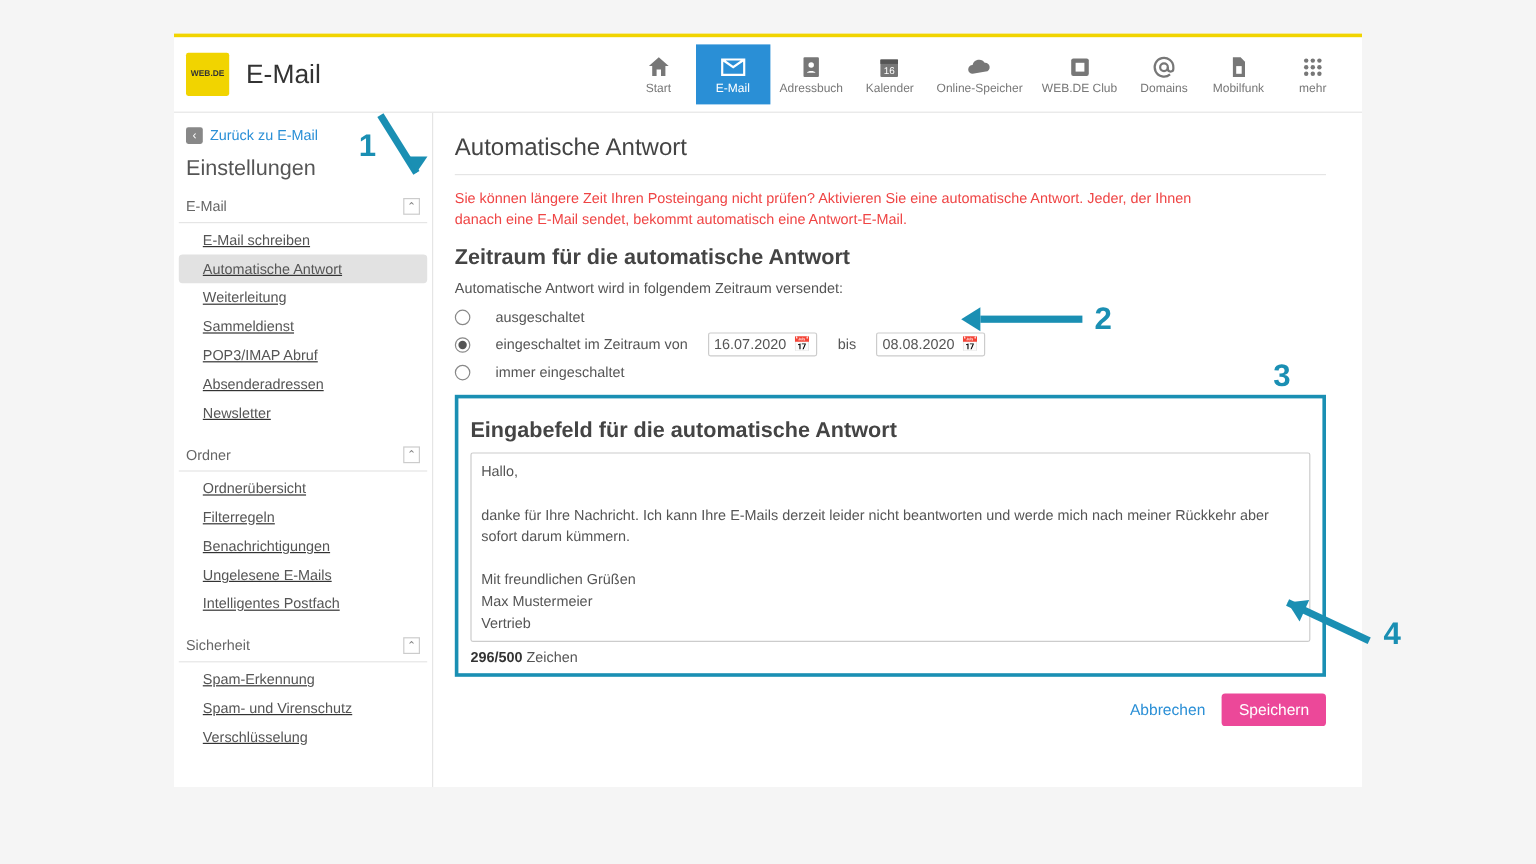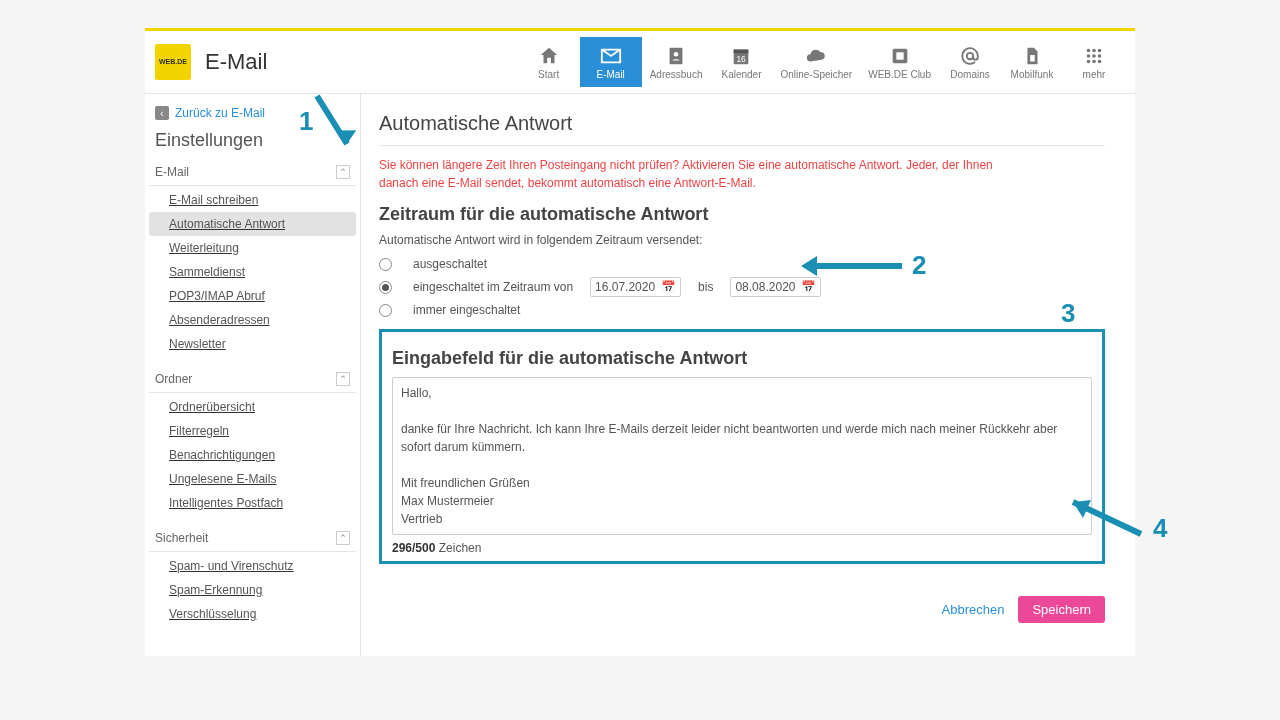--- a/index.html
+++ b/index.html
@@ -30,21 +30,21 @@
   .note { font-size: 12px; color: #555; margin-bottom: 10px; }
   .radio-row { display: flex; align-items: center; font-size: 12px; color: #555; margin: 6px 0; gap: 13px; }
   .radio { width: 13px; height: 13px; border: 1px solid #888; border-radius: 50%; margin-right: 8px; display: flex; align-items: center; justify-content: center; }
   .radio.checked::after { content: ""; width: 7px; height: 7px; background: #555; border-radius: 50%; }
   .date-input { display: inline-flex; border: 1px solid #ccc; border-radius: 2px; padding: 2px 4px; margin: 0 4px; font-size: 12px; color: #555; }
   .date-input .cal { margin-left: 6px; color: #888; }
   .highlight-box { border: 3px solid #1a8fb3; padding: 8px 10px 6px; margin-top: 12px; }
   .msg-area { width: 100%; border: 1px solid #ccc; border-radius: 2px; padding: 6px 8px; font-size: 12px; color: #555; line-height: 1.5; min-height: 110px; white-space: pre-wrap; margin-top: 8px; }
   .char-count { font-size: 12px; color: #555; margin-top: 6px; }
   .char-count b { color: #333; }
-  .actions { display: flex; justify-content: flex-end; align-items: center; margin-top: 32px; gap: 14px; }
+  .actions { display: flex; justify-content: flex-end; align-items: center; margin-top: 14px; gap: 14px; }
   .link-btn { color: #2a8fd6; font-size: 13px; cursor: pointer; }
   .save-btn { background: #ec4899; color: #fff; border: none; padding: 6px 14px; border-radius: 3px; font-size: 13px; cursor: pointer; }
   .annotation { position: absolute; color: #1a8fb3; font-weight: bold; font-size: 26px; pointer-events: none; display: flex; align-items: center; }
   .arrow-shaft { height: 6px; background: #1a8fb3; }
   .arrow-head-l { width: 0; height: 0; border-top: 10px solid transparent; border-bottom: 10px solid transparent; border-right: 16px solid #1a8fb3; }
   svg { display: block; }
 </style>
 </head>
 <body>
 
@@ -173,22 +173,22 @@
             <li>Filterregeln</li>
             <li>Benachrichtigungen</li>
             <li>Ungelesene E-Mails</li>
             <li>Intelligentes Postfach</li>
           </ul>
           <div class="sec-head">
             <span>Sicherheit</span>
             <span class="chevr">⌃</span>
           </div>
           <ul class="sec-list">
+            <li>Spam-Erkennung</li>
             <li>Spam- und Virenschutz</li>
-            <li>Spam-Erkennung</li>
             <li>Verschlüsselung</li>
           </ul>
         </div>
     </div>
 
     <div class="content">
       <h2>Automatische Antwort</h2>
       <p class="intro">Sie können längere Zeit Ihren Posteingang nicht prüfen? Aktivieren Sie eine automatische Antwort. Jeder, der Ihnen danach eine E-Mail sendet, bekommt automatisch eine Antwort-E-Mail.</p>
       <div class="subhead">Zeitraum für die automatische Antwort</div>
       <div class="note">Automatische Antwort wird in folgendem Zeitraum versendet:</div>

